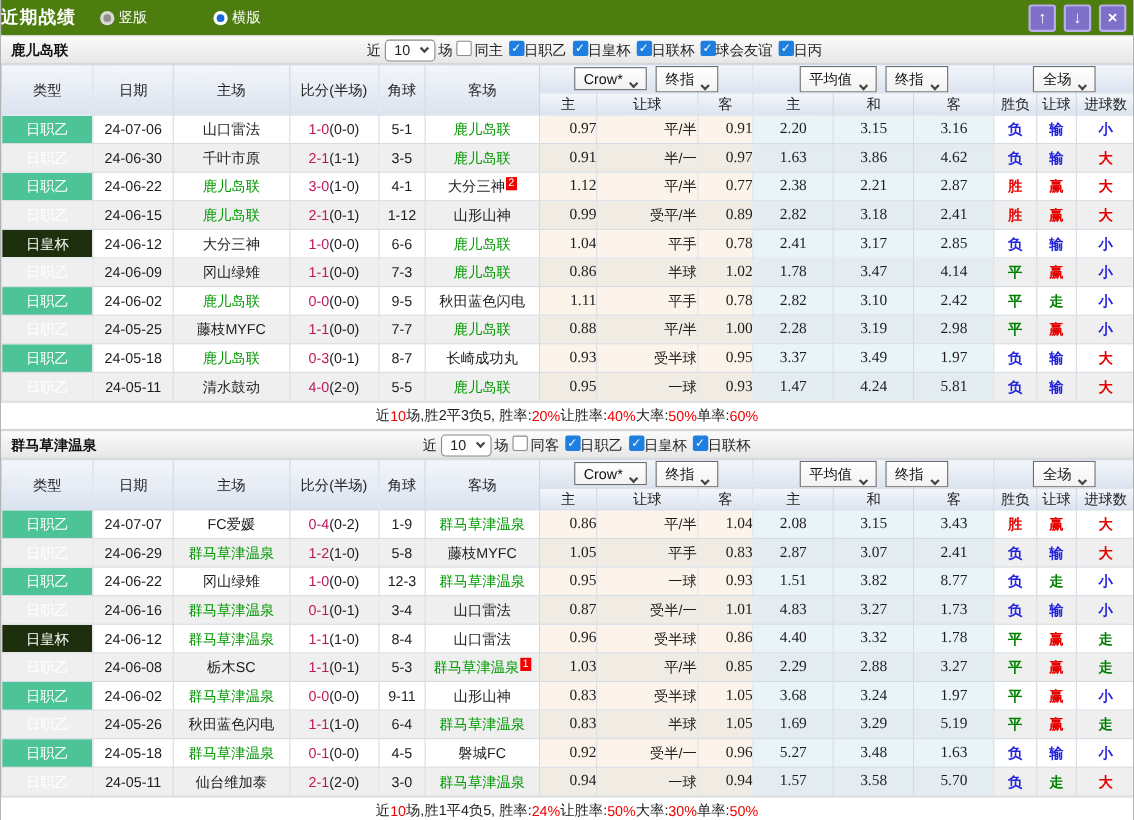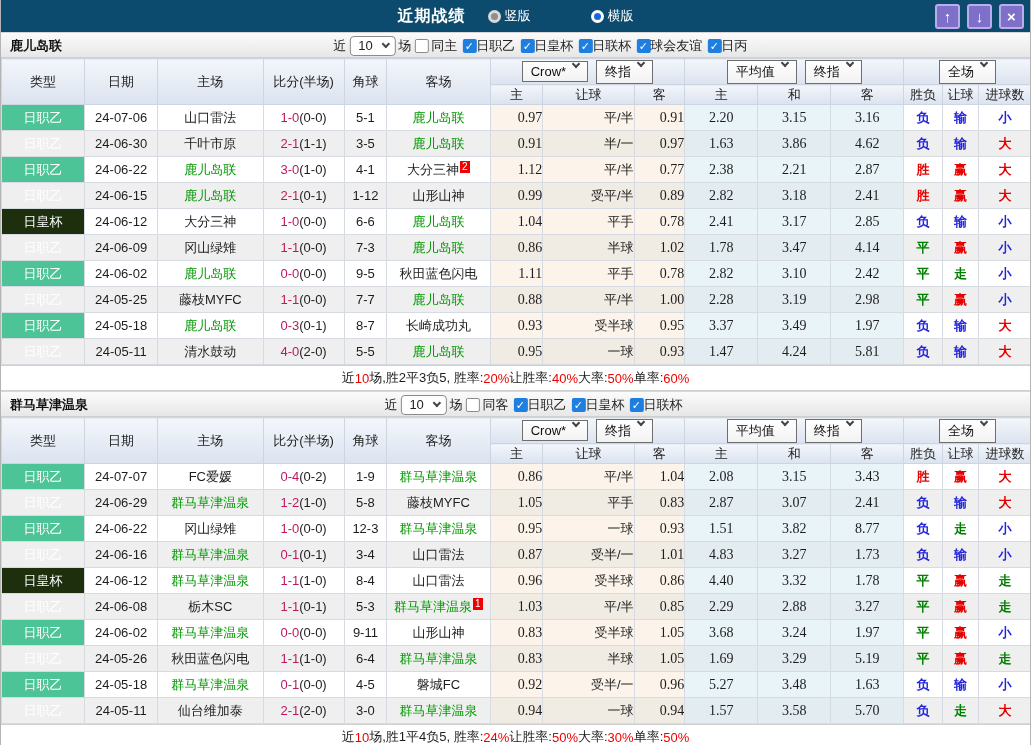--- a/index.html
+++ b/index.html
@@ -1,40 +1,40 @@
 <!DOCTYPE html>
 <html><head>
 <meta charset="utf-8">
 <style>
   * { box-sizing: border-box; }
   body { margin: 0; font-family: "Liberation Sans", "DejaVu Sans", sans-serif; background: #fff; }
   .window { width: 1031px; border: 1px solid #b4b4b4; border-top: none; background: #fff; overflow: hidden; }
 
   
-  .titlebar { height: 32px; background: #0c4a6e; position: relative; display: flex; align-items: center; justify-content: center; color: #fff; }
+  .titlebar { height: 32px; background: #4d7c0f; position: relative; display: flex; align-items: center; color: #fff; }
   .title { font-weight: bold; font-size: 16px; letter-spacing: 1px; }
   .radio-group { display: inline-flex; align-items: center; margin-left: 10px; gap: 48px; }
   .radio { display: inline-flex; align-items: center; gap: 4px; font-size: 13px; margin-left: 12px; cursor: pointer; color: #fff; }
   .radio-dot { width: 13px; height: 13px; border-radius: 50%; position: relative; display: inline-block; }
   .radio-dot.unsel { background: #d9d9d9; }
   .radio-dot.unsel::after { content: ""; position: absolute; left: 3px; top: 3px; width: 7px; height: 7px; border-radius: 50%; background: #8f8f8f; }
   .radio-dot.sel { background: #ffffff; }
   .radio-dot.sel::after { content: ""; position: absolute; left: 3px; top: 3px; width: 7px; height: 7px; border-radius: 50%; background: #1569dd; }
   .win-buttons { position: absolute; right: 6px; top: 4px; display: flex; gap: 7px; }
   .win-btn { width: 25px; height: 25px; background: #7e70c9; border: 2px solid #b9aeea; border-radius: 3px; color: #fff; font-weight: bold; font-size: 15px; line-height: 20px; text-align: center; padding: 0; cursor: pointer; font-family: inherit; }
 
   
   .section-bar { height: 26px; background: linear-gradient(#fbfbfb, #e7e7e7); border-top: 1px solid #d6d6d6; border-bottom: 1px solid #cfcfcf; position: relative; }
   .team-name { position: absolute; left: 9px; top: 0; line-height: 25px; font-weight: bold; font-size: 13px; color: #111; }
   .filter { position: absolute; left: 50%; transform: translateX(-44%); top: 0; height: 25px; display: flex; align-items: center; gap: 3px; font-size: 13px; color: #222; white-space: nowrap; }
   .count-select { display: inline-flex; align-items: center; justify-content: space-between; gap: 8px; min-width: 46px; background: #fff; border: 1px solid #8a8a8a; border-radius: 4px; padding: 1px 6px 2px 8px; font-size: 13px; cursor: pointer; }
   .cb { width: 14px; height: 14px; display: inline-block; flex: 0 0 auto; }
   .cb.unchecked { background: #fff; border: 1px solid #8a8a8a; border-radius: 2px; margin-right: 3px; }
   .cb.checked { background: #1f7fe0; border-radius: 2px; color: #fff; font-size: 11px; line-height: 14px; text-align: center; font-weight: bold; }
-  .cb-label { display: inline-flex; align-items: center; cursor: pointer; }
+  .cb-label { display: inline-flex; align-items: flex-start; cursor: pointer; }
   .cb-label + .cb-label { margin-left: 2px; }
 
   
   table { border-collapse: collapse; table-layout: fixed; width: 1031px; font-size: 13px; }
   th, td { border: 1px solid #ccd5e1; text-align: center; padding: 0; white-space: nowrap; overflow: hidden; }
   thead th { background: linear-gradient(#f3f6fb, #dbe3ef); font-weight: normal; color: #222; height: 26px; }
   thead tr.hdr2 th { height: 20px; }
   tbody td { height: 26px; color: #1d1d1d; border-color: #d6dbe2; background: #fff; }
   tr.even td { background: #efefef; }
   td.type { background: #4dc497; color: #fff; }
@@ -45,21 +45,21 @@
   tr.even td.col-avg { background: #e3ecf1; }
   .num { font-family: "Liberation Serif", "DejaVu Serif", serif; font-size: 14px; }
   .hl { color: #009900; }
   .ft { color: #be185d; }
   .badge { display: inline-block; background: #f00000; color: #fff; font-size: 10px; line-height: 12px; padding: 0 2px; vertical-align: top; margin-left: 1px; }
   .r-r { color: #e60000; font-weight: bold; }
   .r-b { color: #2424dd; font-weight: bold; }
   .r-g { color: #008000; font-weight: bold; }
 
   
-  .dd { display: inline-flex; align-items: flex-start; gap: 7px; background: linear-gradient(#ffffff, #f2f2f2); border: 1px solid #6e6e6e; border-radius: 0; padding: 2px 8px; margin: 0 4px; font-size: 13px; color: #111; cursor: pointer; }
+  .dd { display: inline-flex; align-items: flex-end; gap: 7px; background: linear-gradient(#ffffff, #f2f2f2); border: 1px solid #6e6e6e; border-radius: 0; padding: 2px 8px; margin: 0 4px; font-size: 13px; color: #111; cursor: pointer; }
   .chev { display: inline-block; width: 6px; height: 6px; border-right: 2px solid #444; border-bottom: 2px solid #444; transform: rotate(45deg); margin-top: -3px; }
 
   
   .summary-bar { height: 26px; background: #fff; border-top: 1px solid #d0d0d0; border-bottom: 1px solid #d0d0d0; display: flex; align-items: center; justify-content: center; font-size: 13px; color: #1d1d1d; }
   .summary-bar .red { color: #f00000; }
 </style>
 </head>
 <body>
 
 <div class="window">

